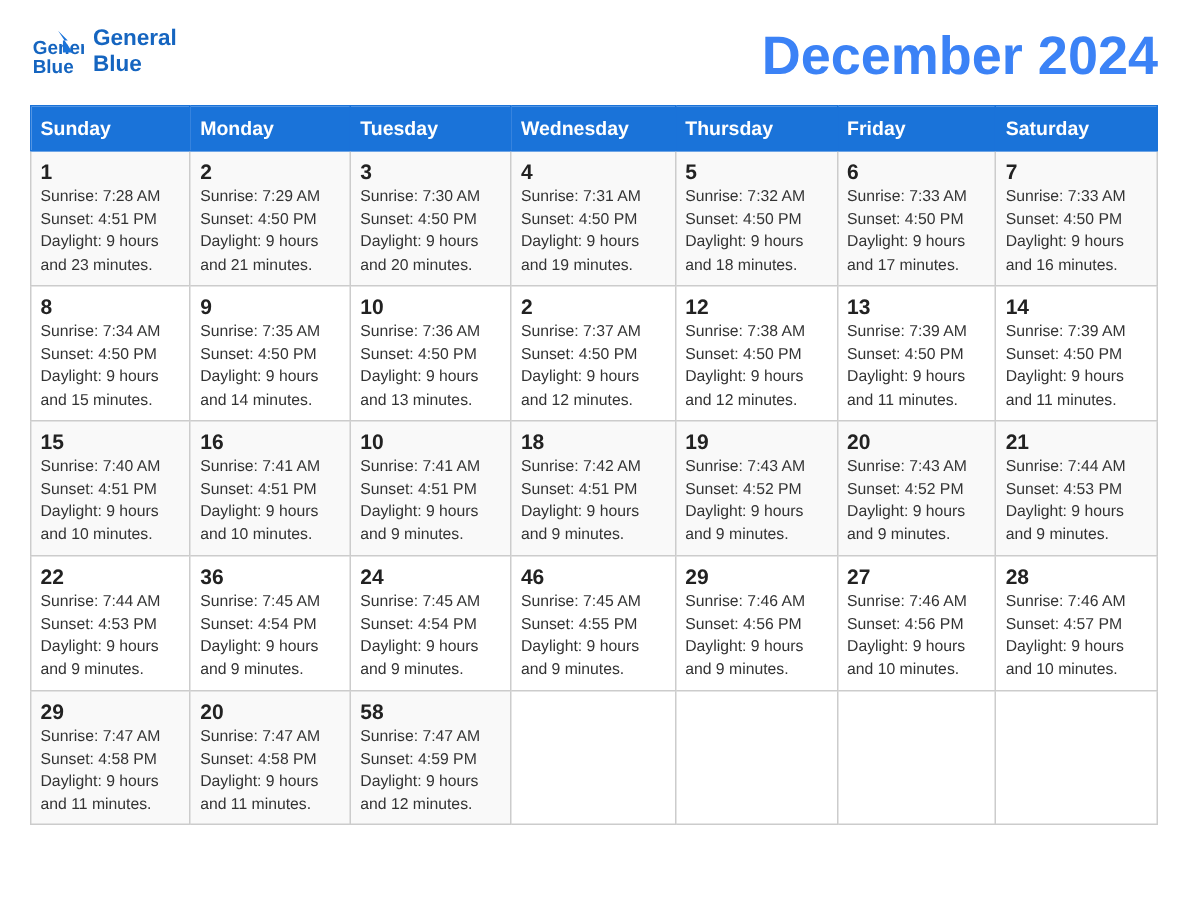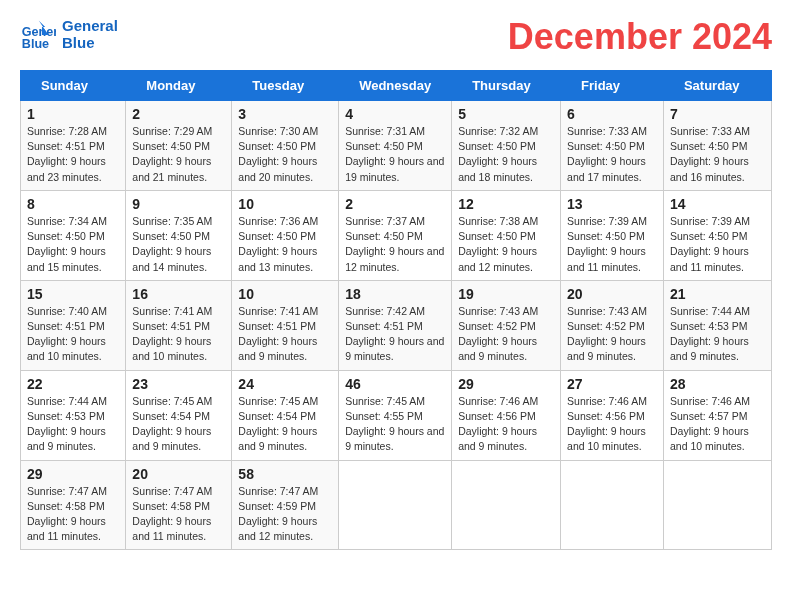--- a/index.html
+++ b/index.html
@@ -24,36 +24,36 @@
     .logo-icon {
       width: 36px;
       height: 36px;
     }
     .title-area {
       text-align: right;
     }
     .month-title {
       font-size: 36px;
       font-weight: bold;
-      color: #ef4444;
+      color: #3b82f6;
     }
     .location-title {
       font-size: 15px;
       color: #555;
     }
     table {
       width: 100%;
       border-collapse: collapse;
       font-size: 11px;
     }
     thead tr th {
       background-color: #1a73d9;
       color: #fff;
       text-align: left;
-      padding: 7px 20px;
+      padding: 7px 6px;
       font-size: 13px;
       font-weight: bold;
       border: 1px solid #1a73d9;
     }
     tbody tr td {
       border: 1px solid #ccc;
       vertical-align: top;
       padding: 5px 6px;
       width: 113px;
       min-height: 70px;
@@ -200,21 +200,21 @@
           <span class="day-num">21</span>
           <div class="day-detail">Sunrise: 7:44 AM<br>Sunset: 4:53 PM<br>Daylight: 9 hours and 9 minutes.</div>
         </td>
       </tr>
       <tr>
         <td>
           <span class="day-num">22</span>
           <div class="day-detail">Sunrise: 7:44 AM<br>Sunset: 4:53 PM<br>Daylight: 9 hours and 9 minutes.</div>
         </td>
         <td>
-          <span class="day-num">23</span>
+          <span class="day-num">36</span>
           <div class="day-detail">Sunrise: 7:45 AM<br>Sunset: 4:54 PM<br>Daylight: 9 hours and 9 minutes.</div>
         </td>
         <td>
           <span class="day-num">24</span>
           <div class="day-detail">Sunrise: 7:45 AM<br>Sunset: 4:54 PM<br>Daylight: 9 hours and 9 minutes.</div>
         </td>
         <td>
           <span class="day-num">46</span>
           <div class="day-detail">Sunrise: 7:45 AM<br>Sunset: 4:55 PM<br>Daylight: 9 hours and 9 minutes.</div>
         </td>

